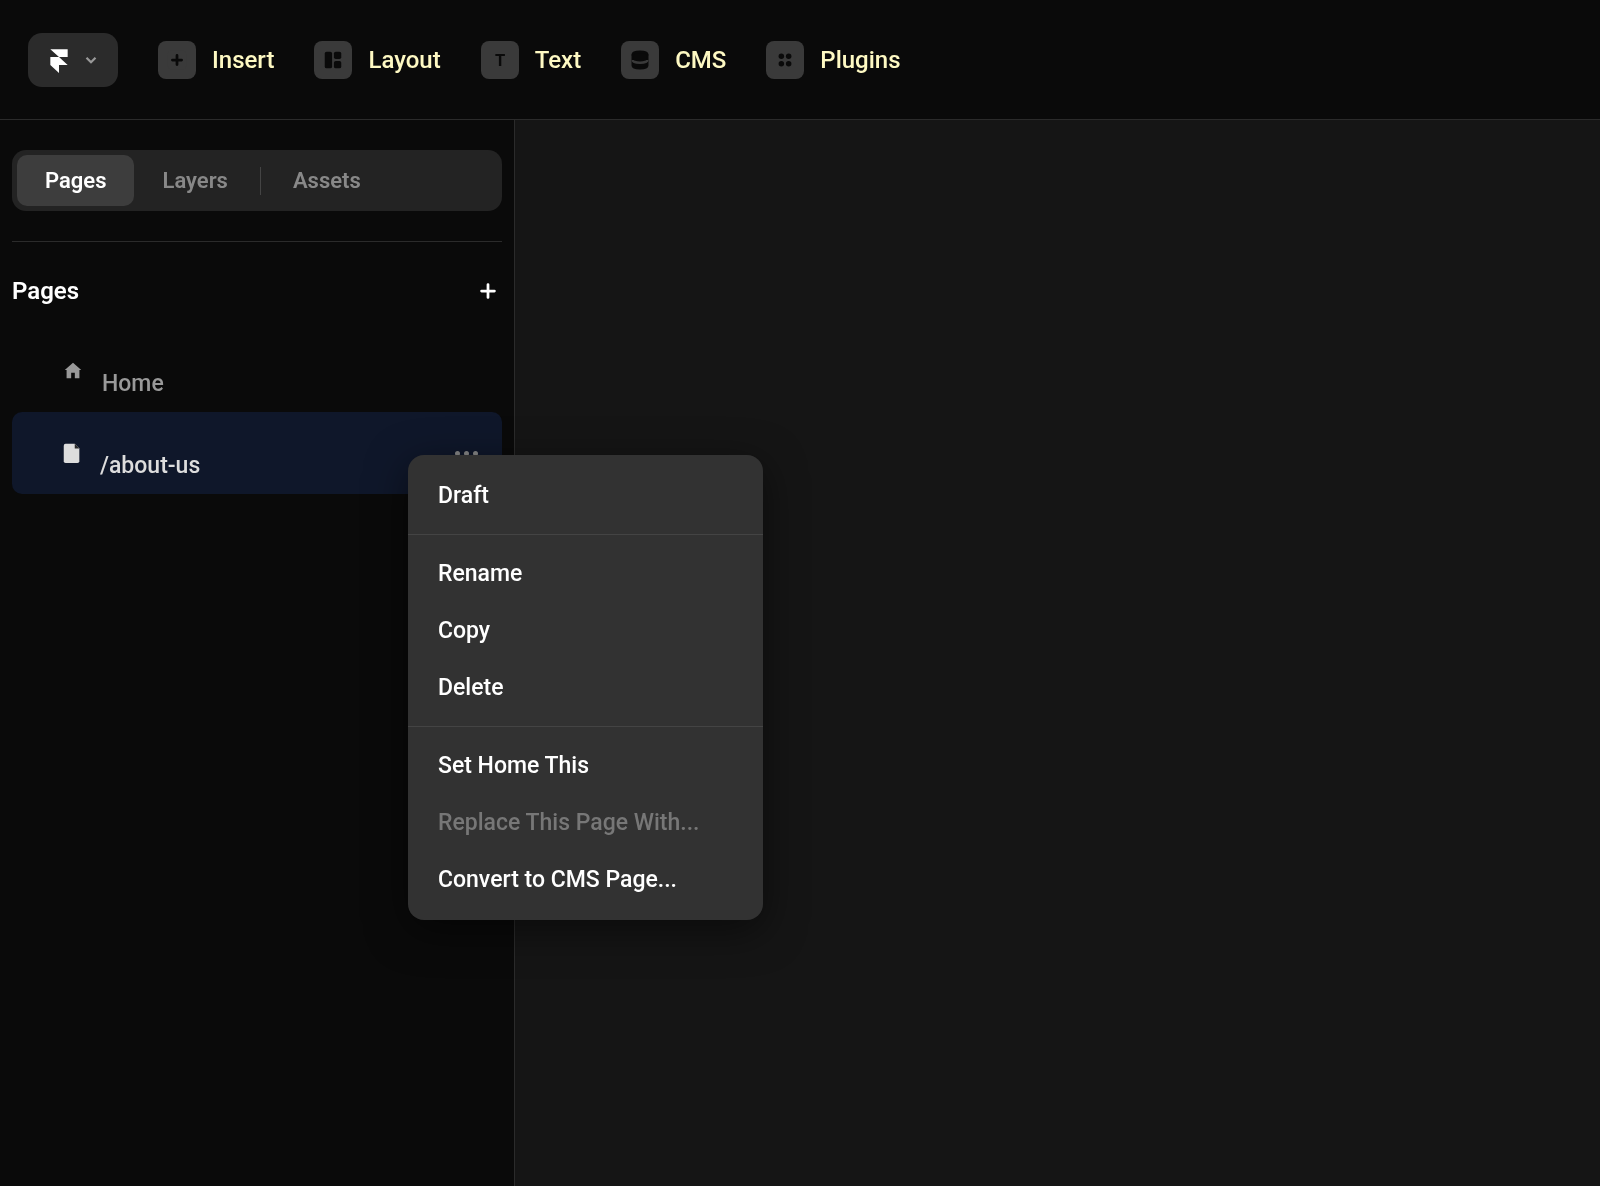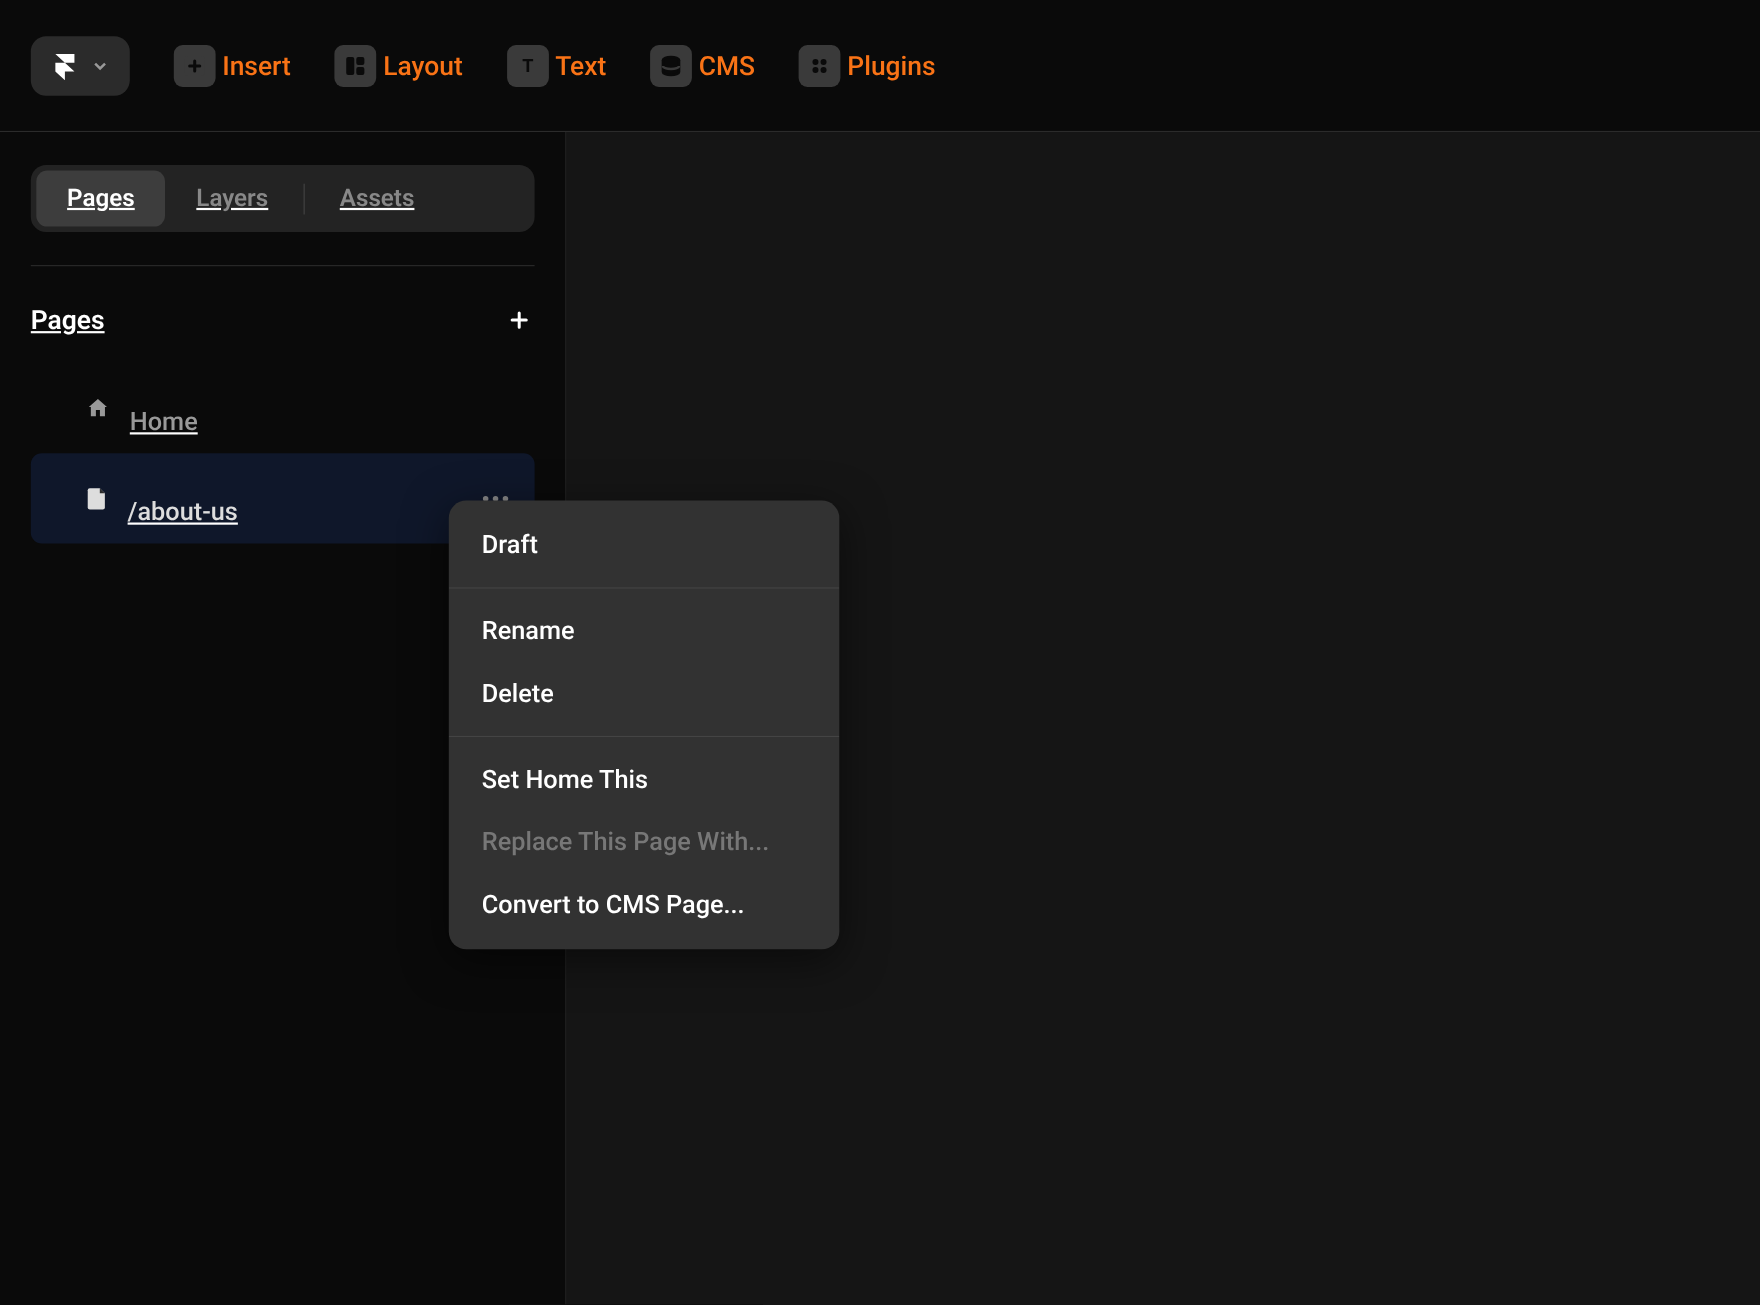--- a/index.html
+++ b/index.html
@@ -37,23 +37,23 @@
       height: 26px;
     }
     .logo-btn .chevron {
       color: #999;
       width: 18px;
       height: 18px;
     }
     .tool-btn {
       display: flex;
       align-items: center;
-      gap: 6px;
-      cursor: pointer;
-      color: #f97316;
+      gap: 16px;
+      cursor: pointer;
+      color: #fef9c3;
     }
     .tool-btn .icon-box {
       width: 38px;
       height: 38px;
       background: #3a3a3a;
       border-radius: 8px;
       display: flex;
       align-items: center;
       justify-content: center;
     }
@@ -61,22 +61,21 @@
       font-size: 24px;
       font-weight: 500;
     }
     .main {
       display: flex;
       height: calc(100% - 120px);
     }
     .sidebar {
       width: 515px;
       border-right: 1px solid #2b2b2b;
-      padding: 0 28px;
-      text-decoration: underline;
+      padding: 0 12px;
     }
     .tabs {
       display: flex;
       background: #232323;
       border-radius: 14px;
       padding: 5px;
       margin-top: 30px;
       align-items: center;
     }
     .tab {
@@ -306,18 +305,19 @@
     </div>
   </div>
 
   <div class="canvas"></div>
 </div>
 
 <div class="context-menu">
   <div class="menu-item">Draft</div>
   <div class="menu-divider"></div>
   <div class="menu-item">Rename</div>
+  <div class="menu-item">Copy</div>
   <div class="menu-item">Delete</div>
   <div class="menu-divider"></div>
   <div class="menu-item">Set Home This</div>
   <div class="menu-item disabled">Replace This Page With...</div>
   <div class="menu-item">Convert to CMS Page...</div>
 </div>
 
 </body></html>

